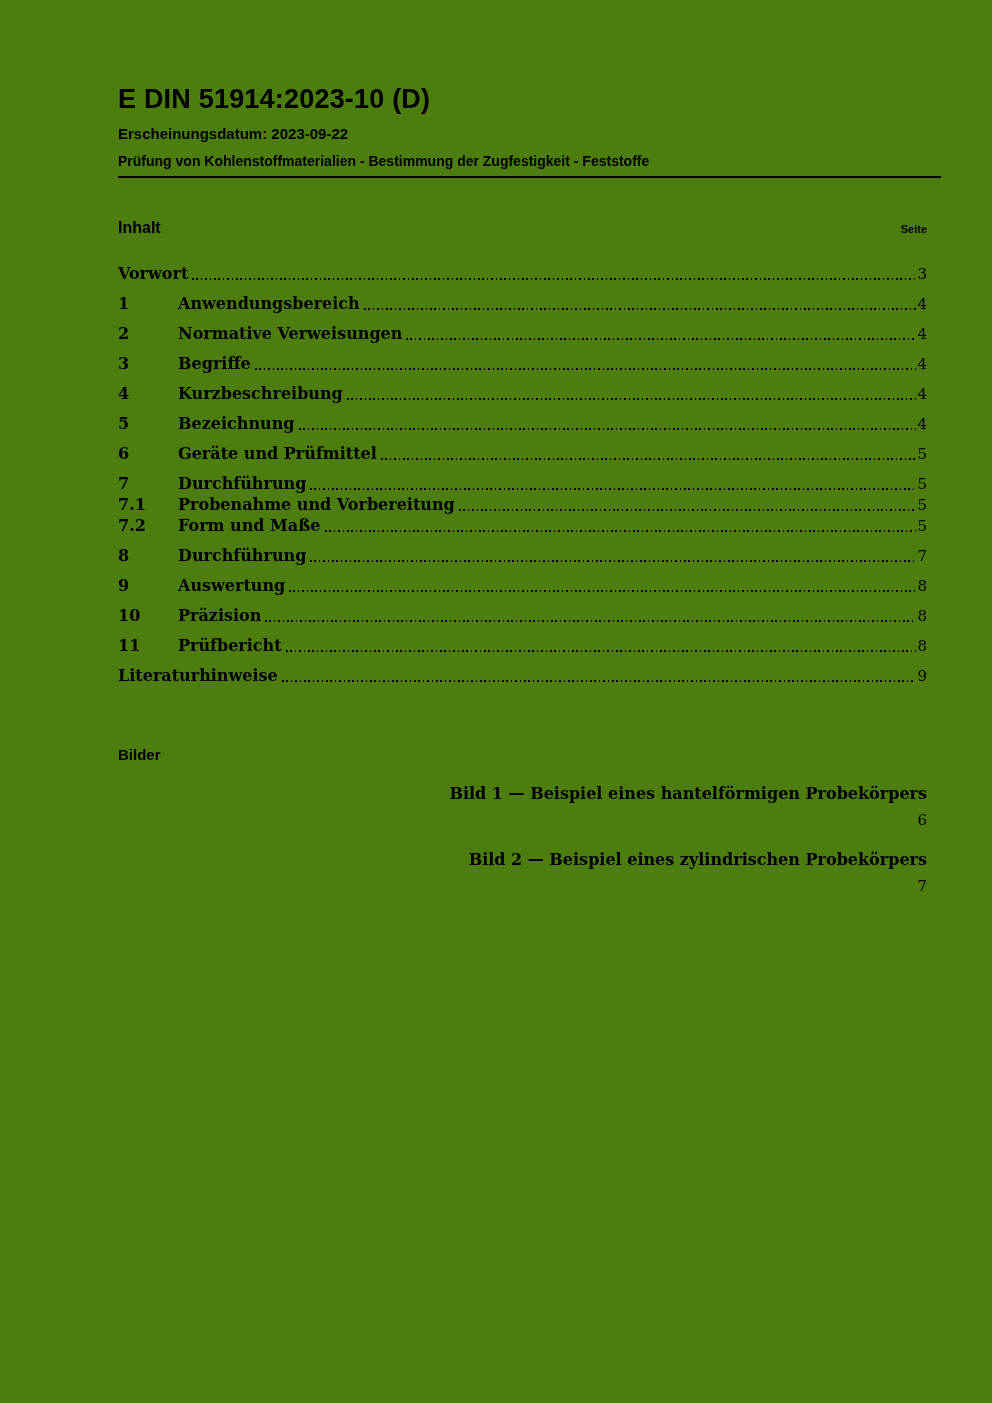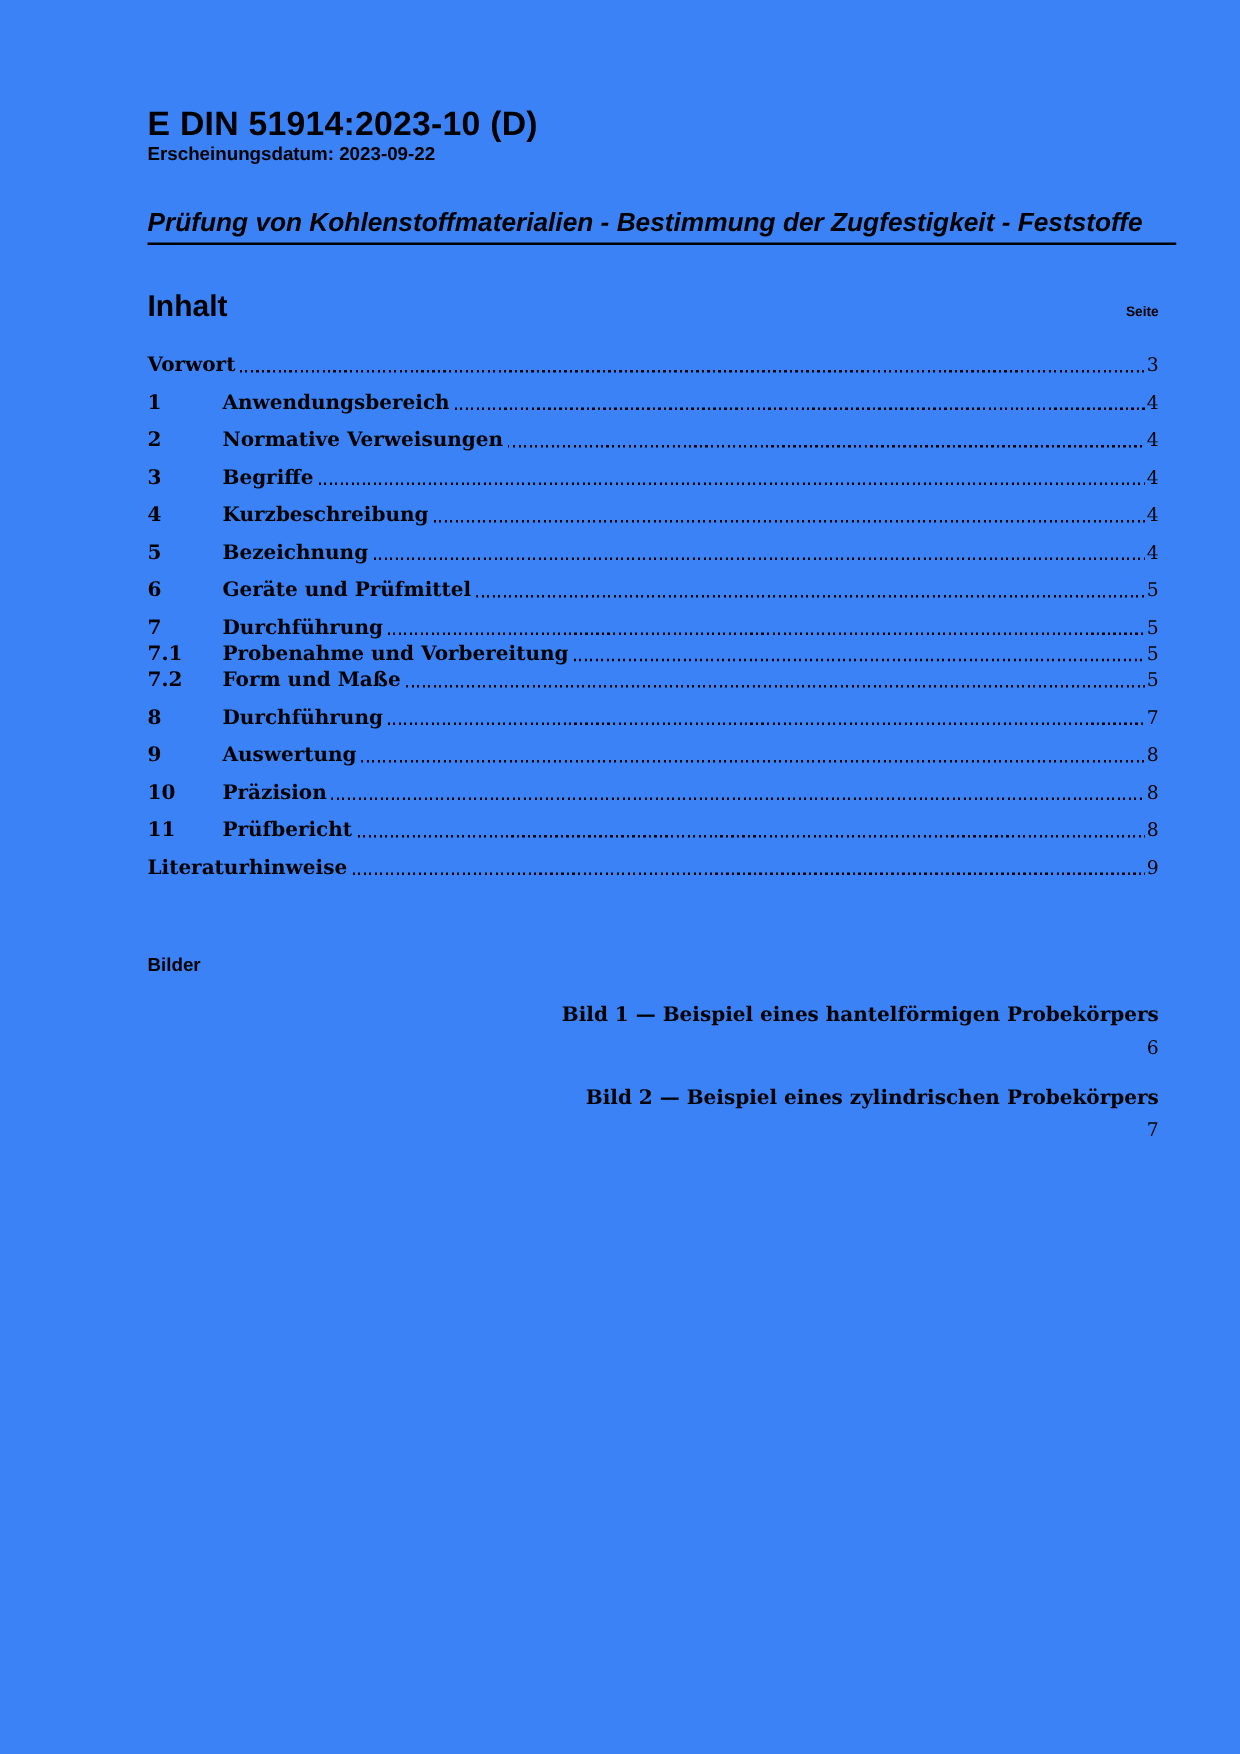--- a/index.html
+++ b/index.html
@@ -1,68 +1,67 @@
 <!DOCTYPE html>
 <html><head>
 <meta charset="utf-8">
 <style>
   html, body { margin: 0; padding: 0; background: #ffffff; }
   .page {
     position: relative;
     width: 992px;
     height: 1403px;
-    background: #3b82f6;
+    background: #4d7c0f;
     color: #000000;
     overflow: hidden;
   }
   .content {
     position: absolute;
     left: 118px;
     top: 0;
     width: 809px; 
   }
 
   
   .doc-number {
     margin-top: 84px;
     font-family: "Liberation Sans", sans-serif;
     font-weight: bold;
     font-size: 27px;
     line-height: 31px;
     letter-spacing: 0.2px;
   }
   .pub-date {
-    margin-top: 0;
+    margin-top: 10px;
     font-family: "Liberation Sans", sans-serif;
     font-weight: bold;
     font-size: 15px;
     line-height: 18px;
   }
   .doc-title {
-    margin-top: 35px;
+    margin-top: 7px;
     margin-right: -14px; 
     font-family: "Liberation Sans", sans-serif;
     font-weight: bold;
-    font-size: 21px;
+    font-size: 14px;
     line-height: 22px;
     padding-bottom: 4px;
     border-bottom: 2.5px solid #000;
-    font-style: italic;
   }
 
   
   .toc-head {
     margin-top: 36px;
     display: flex;
     justify-content: space-between;
     align-items: baseline;
     font-family: "Liberation Sans", sans-serif;
     font-weight: bold;
   }
-  .toc-head .inhalt { font-size: 24px; line-height: 28px; }
+  .toc-head .inhalt { font-size: 16px; line-height: 28px; }
   .toc-head .seite  { font-size: 11px; line-height: 18px; }
 
   
   .toc-list { margin-top: 22px; }
   .toc-row {
     display: flex;
     align-items: center;
     font-family: "DejaVu Serif", serif;
     font-weight: bold;
     font-size: 16px;

